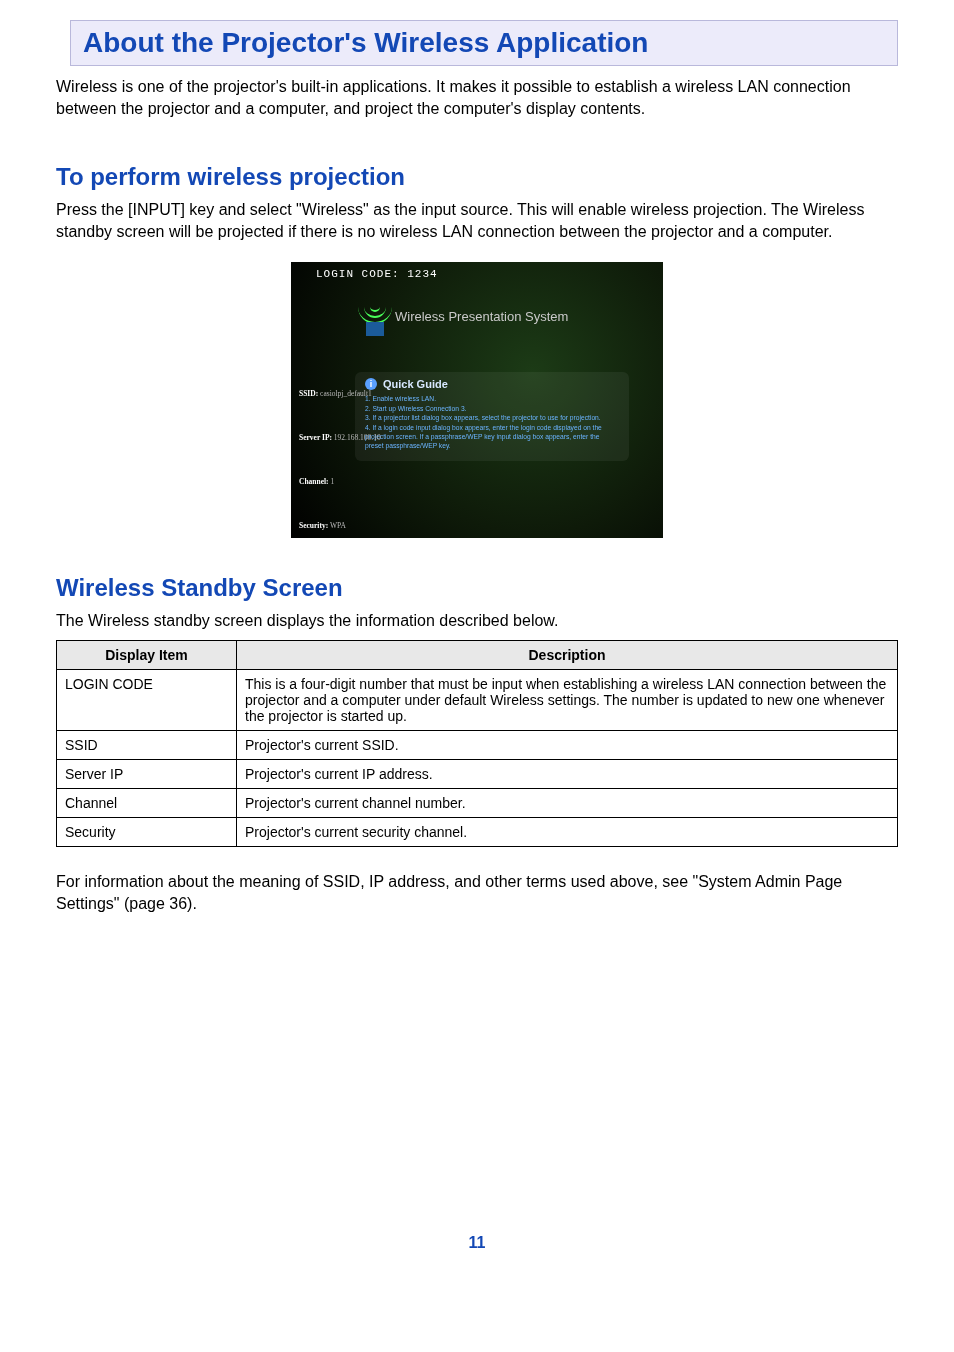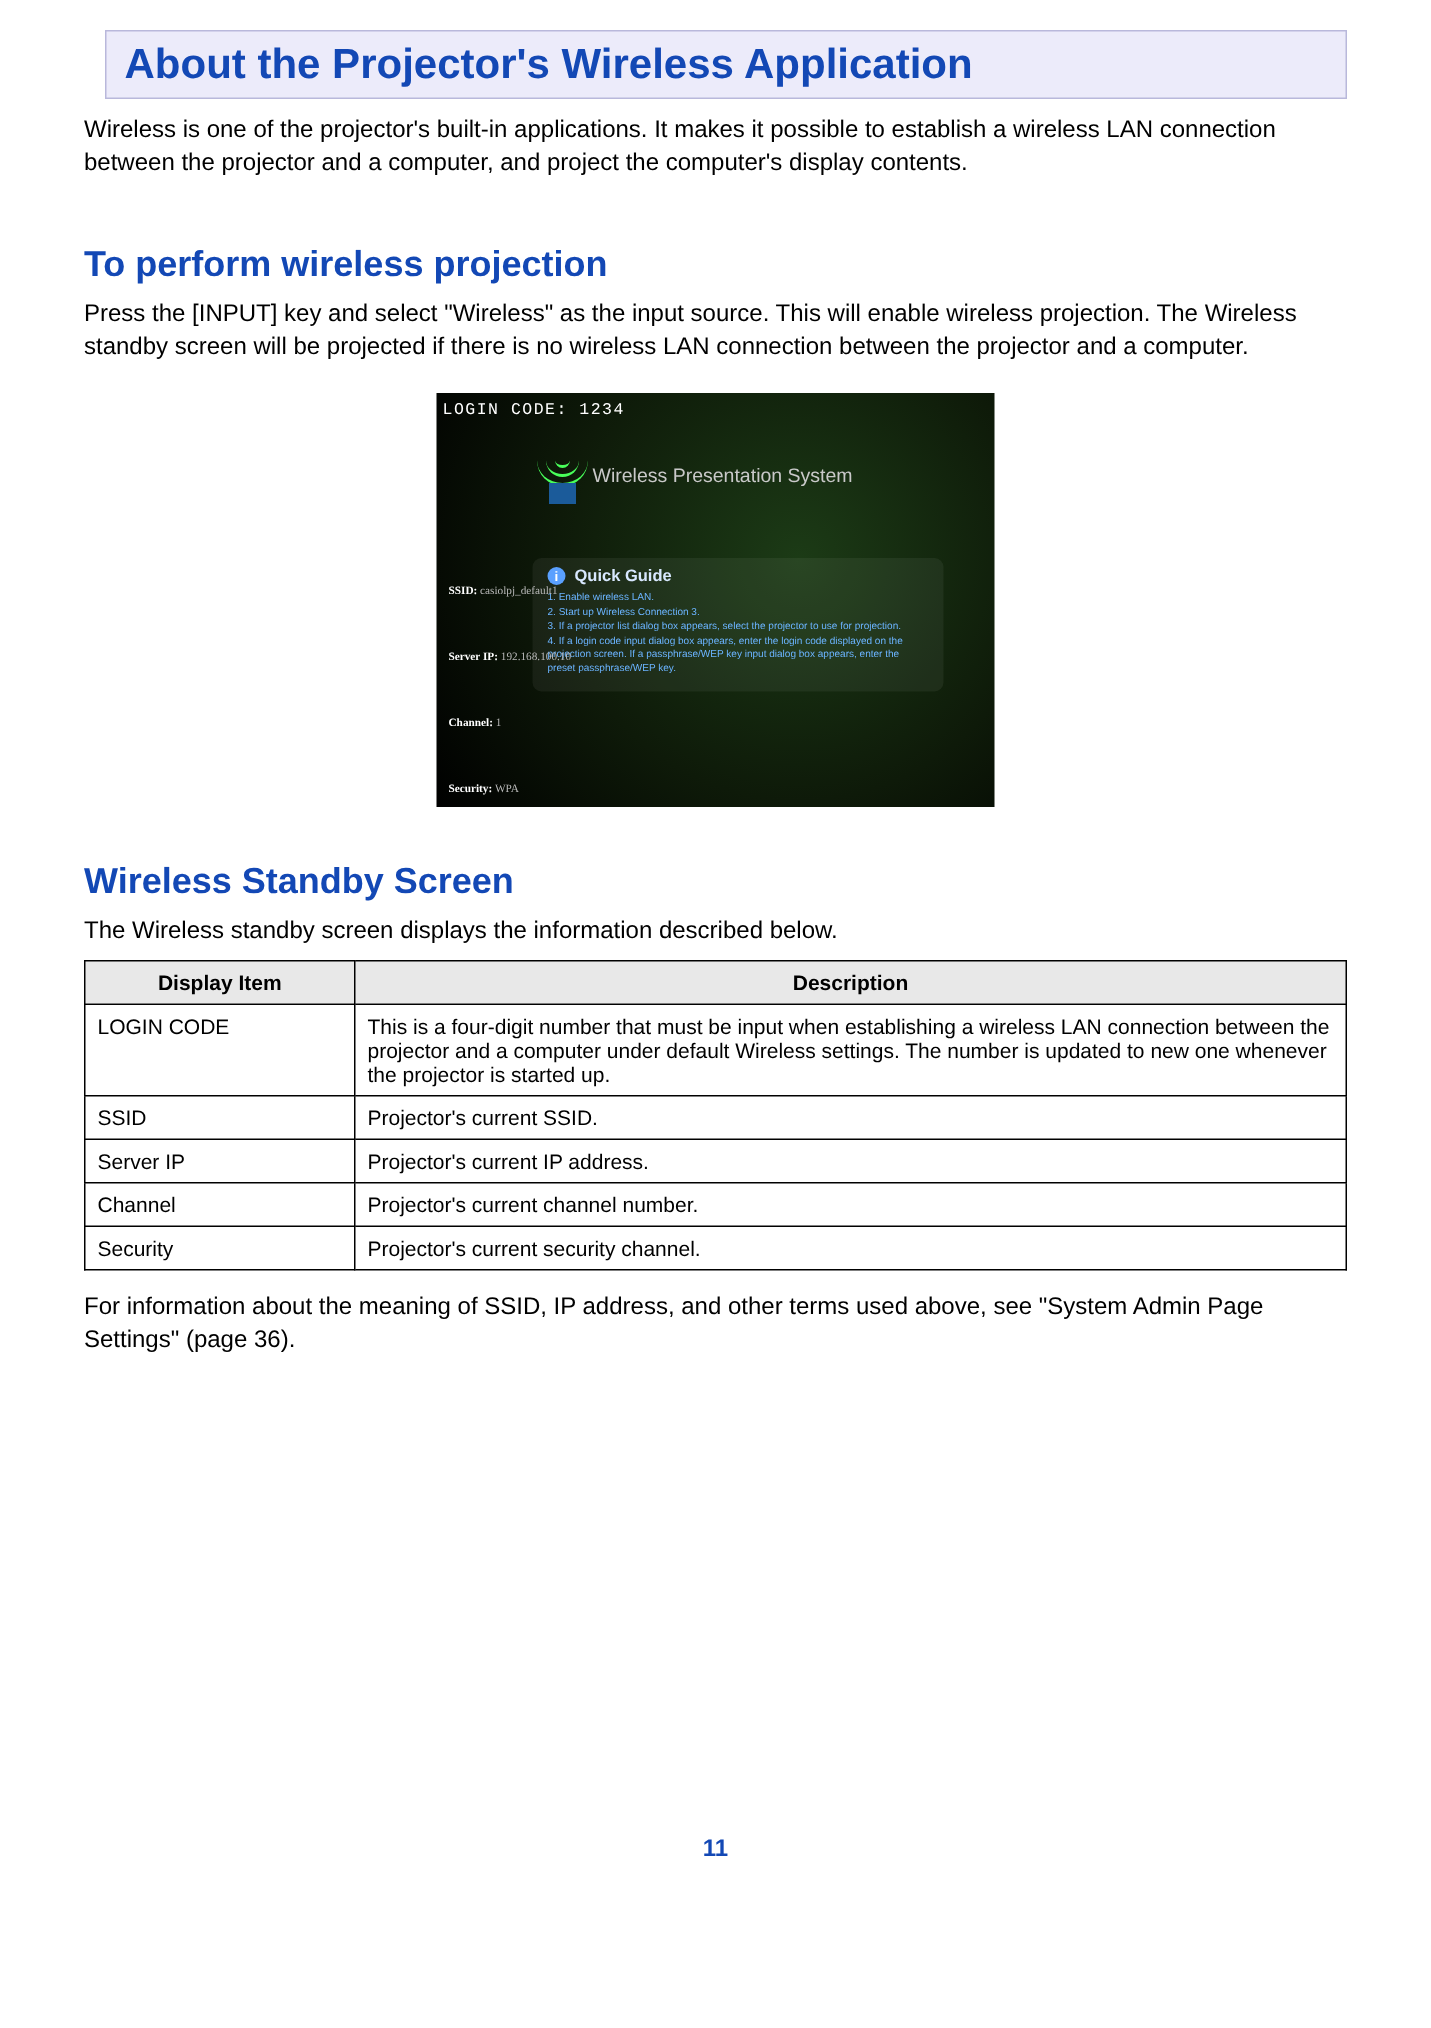--- a/index.html
+++ b/index.html
@@ -6,38 +6,38 @@
   html, body { width: 954px; background: #fff; font-family: Arial, Helvetica, sans-serif; color: #000; }
   .page { padding: 20px 56px 40px 56px; }
   .hero-band { background: #ecebfa; border: 1px solid #b9b8db; padding: 6px 12px; margin-bottom: 10px; margin-left: 14px; }
   .hero-title { color: #1348b5; font-size: 28px; font-weight: 700; font-family: Arial, Helvetica, sans-serif; }
   .body-text { font-size: 16px; line-height: 1.35; color: #000; margin-bottom: 20px; }
   .spacer-lg { height: 24px; }
   .section-title { color: #1348b5; font-size: 24px; font-weight: 700; margin-bottom: 8px; }
   .screenshot-wrap { display: flex; justify-content: center; margin: 18px 0 36px 0; }
   .shot { width: 372px; height: 276px; position: relative; font-family: Arial, Helvetica, sans-serif; }
   .shot-inner { position: absolute; inset: 0; background: radial-gradient(circle at 65% 40%, #1c3b16 0%, #0e1a09 55%, #000 100%); }
-  .shot-login { position: absolute; top: 6px; left: 4px; color: #fff; font-family: "Courier New", monospace; font-size: 11px; letter-spacing: 1px; }
+  .shot-login { position: absolute; top: 6px; left: 25px; color: #fff; font-family: "Courier New", monospace; font-size: 11px; letter-spacing: 1px; }
   .shot-header { position: absolute; top: 34px; left: 64px; right: 20px; display: flex; align-items: center; }
   .wifi-icon { width: 40px; height: 40px; position: relative; }
   .wifi-arc { position: absolute; border: 2px solid #49ff5a; border-top: none; border-left: none; border-right: none; border-radius: 50%; left: 50%; transform: translateX(-50%); }
   .wifi-arc.a1 { width: 34px; height: 34px; top: -6px; }
   .wifi-arc.a2 { width: 22px; height: 22px; top: 0px; }
   .wifi-arc.a3 { width: 10px; height: 10px; top: 6px; }
   .wifi-base { position: absolute; bottom: 0; left: 50%; transform: translateX(-50%); width: 18px; height: 14px; background: #1b5b9a; }
   .shot-system { color: #c9c9c9; font-size: 13px; }
   .shot-guide { position: absolute; top: 110px; left: 64px; right: 34px; background: rgba(255,255,255,0.06); border-radius: 6px; padding: 6px 10px 10px 10px; }
   .shot-guide-title { color: #d8e8ff; font-size: 11px; font-weight: 600; display: flex; align-items: center; gap: 6px; }
   .info-badge { width: 12px; height: 12px; border-radius: 50%; background: #5aa0ff; color: #fff; font-size: 9px; line-height: 12px; text-align: center; display: inline-block; font-weight: 700; }
   .shot-guide-steps { list-style: none; margin-top: 4px; font-size: 6.7px; color: #6bb4ff; line-height: 1.4; }
   .shot-info { position: absolute; left: 8px; bottom: 8px; font-family: "Times New Roman", serif; }
   .shot-info-line { color: #b9b9b9; font-size: 7.5px; margin-top: 35px; }
   .shot-info-line b { color: #fff; font-weight: 700; }
 
-  table.data-table { width: 100%; border-collapse: collapse; font-size: 14px; margin-bottom: 14px; }
+  table.data-table { width: 100%; border-collapse: collapse; font-size: 14px; margin-bottom: 24px; }
   table.data-table th { background: #e8e8e8; border: 1px solid #000; padding: 6px 8px; font-weight: 700; text-align: center; }
   table.data-table td { border: 1px solid #000; padding: 6px 8px; vertical-align: top; background: #fff; }
   table.data-table td.item { width: 180px; }
 
   .page-num { text-align: center; color: #1348b5; font-weight: 700; font-size: 16px; margin-top: 320px; }
 </style>
 </head>
 <body>
 
 <div class="page">

